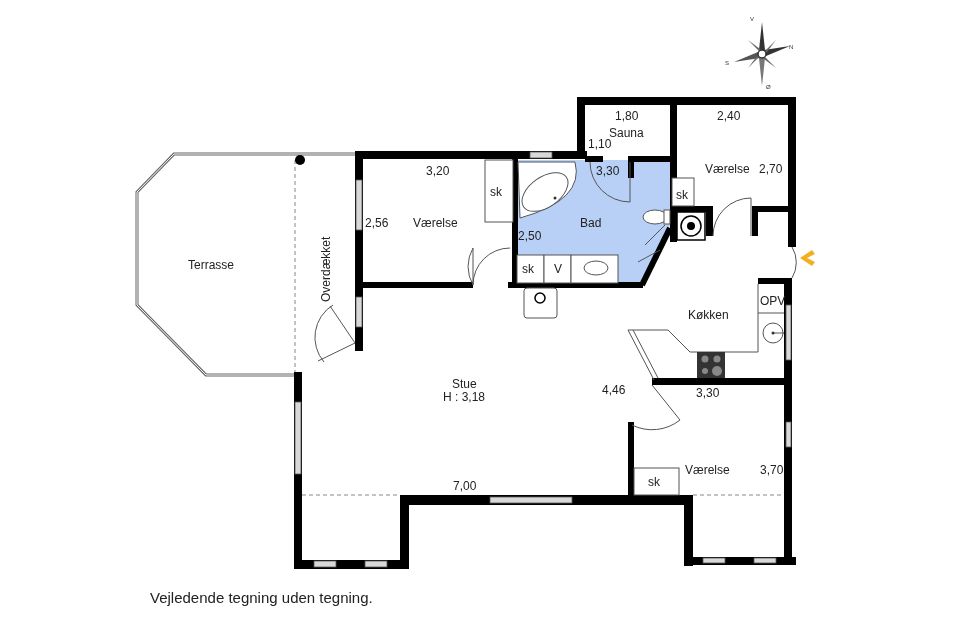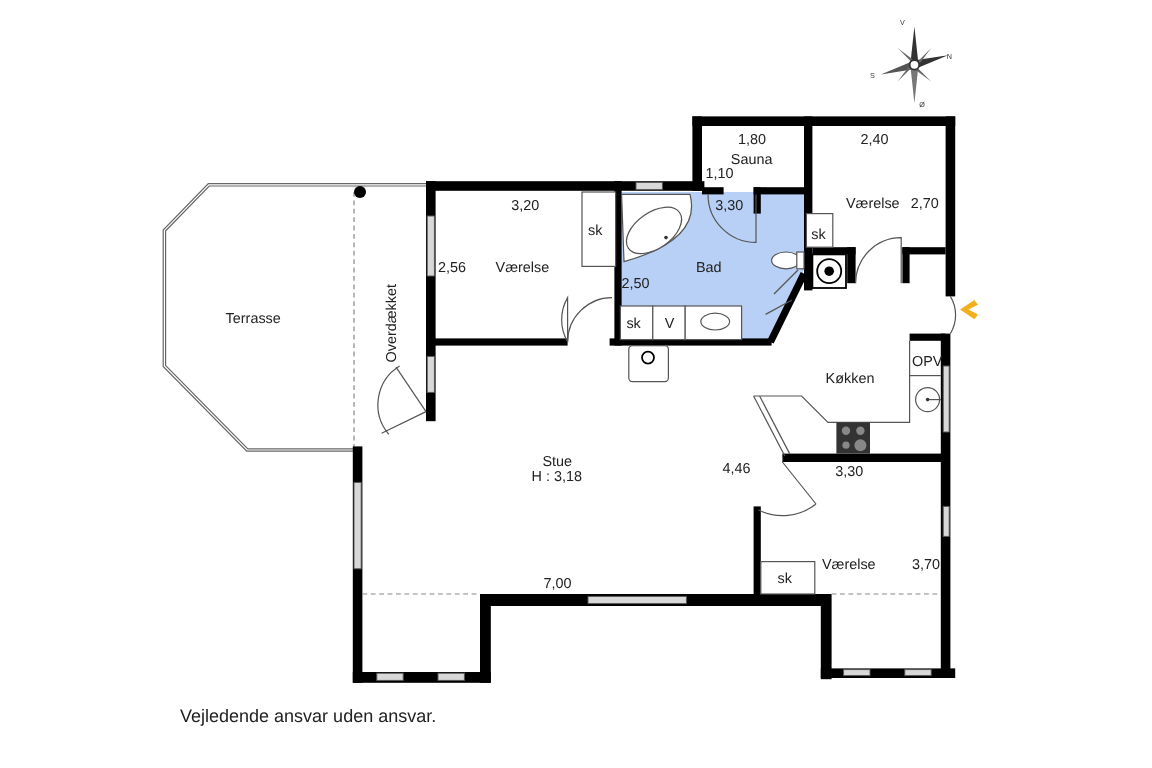--- a/index.html
+++ b/index.html
@@ -192,13 +192,13 @@
   <text class="lbl" x="443" y="401">H : 3,18</text>
   <text class="lbl" x="453" y="490">7,00</text>
   <text class="lbl" x="602" y="394">4,46</text>
 
   <text class="lbl" x="696" y="397">3,30</text>
   <text class="lbl" x="685" y="474">Værelse</text>
   <text class="lbl" x="760" y="474">3,70</text>
   <text class="lbl" x="648" y="486">sk</text>
 </svg>
 
-<div class="disclaimer">Vejledende ansvar uden ansvar.</div>
+<div class="disclaimer">Vejledende tegning uden tegning.</div>
 
 </body></html>

